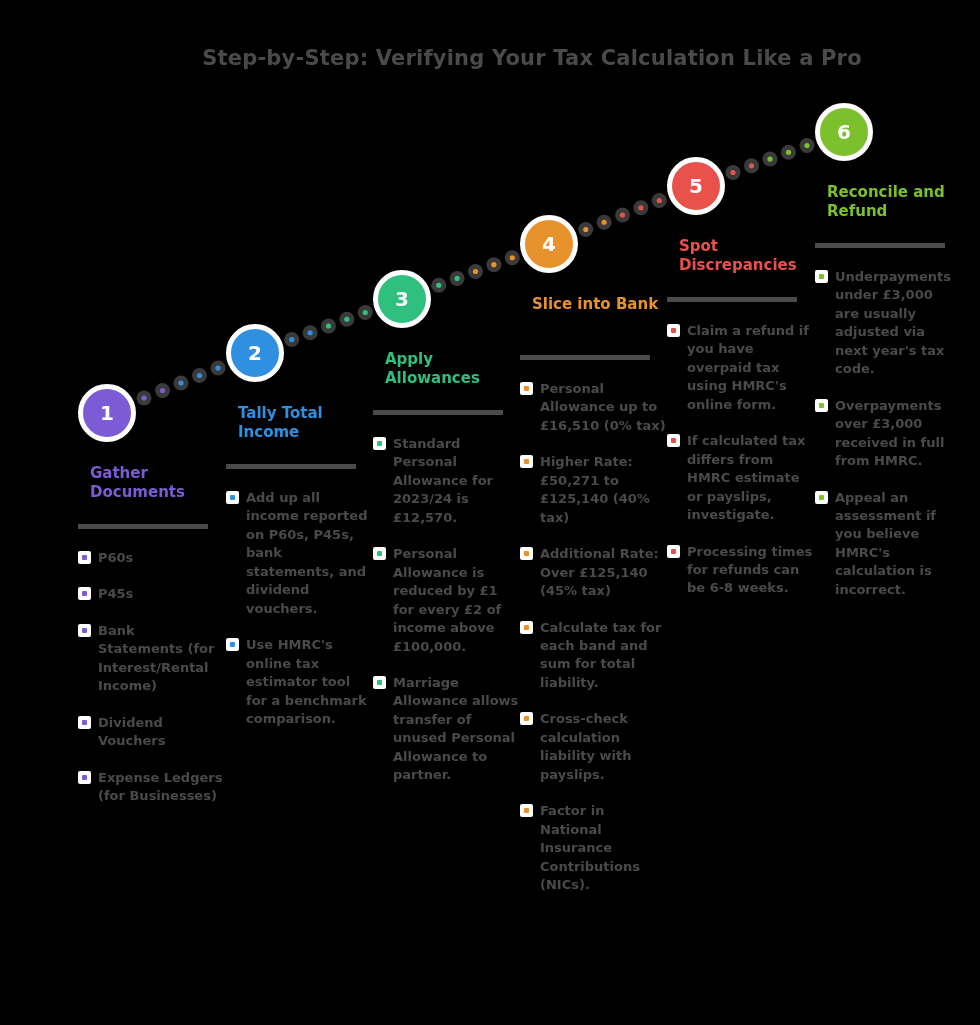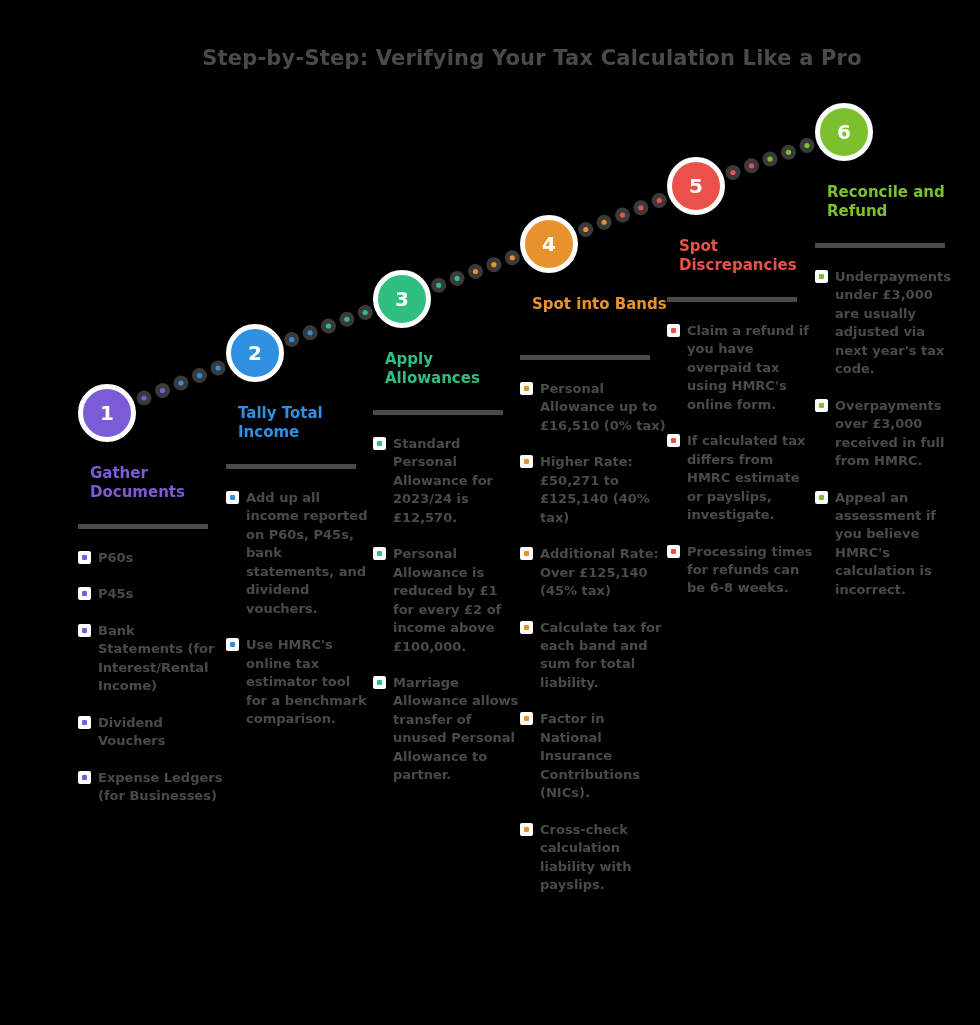--- a/index.html
+++ b/index.html
@@ -292,21 +292,21 @@
           </span>
           <span class="btext">Marriage Allowance allows transfer of unused Personal Allowance to partner.</span>
         </div>
       </div>
   </div>
 
   <div class="step" id="step-3" style="left:520px; top:215px;">
     <div class="badge" style="background: rgb(232, 146, 46);">
         <span>4</span>
       </div>
-    <div class="heading" style="top: 80px; color: rgb(232, 146, 46);">Spot into Bands</div>
+    <div class="heading" style="top: 80px; color: rgb(232, 146, 46);">Slice into Bank</div>
     <div class="rule" style="top:140px;"></div>
     <div class="bullets" style="top:165px;">
         <div class="bullet">
           <span class="marker">
             <i style="background: rgb(232, 146, 46);"></i>
           </span>
           <span class="btext">Personal Allowance up to £16,510 (0% tax)</span>
         </div>
         <div class="bullet">
           <span class="marker">
@@ -323,27 +323,27 @@
         <div class="bullet">
           <span class="marker">
             <i style="background: rgb(232, 146, 46);"></i>
           </span>
           <span class="btext">Calculate tax for each band and sum for total liability.</span>
         </div>
         <div class="bullet">
           <span class="marker">
             <i style="background: rgb(232, 146, 46);"></i>
           </span>
+          <span class="btext">Cross-check calculation liability with payslips.</span>
+        </div>
+        <div class="bullet">
+          <span class="marker">
+            <i style="background: rgb(232, 146, 46);"></i>
+          </span>
           <span class="btext">Factor in National Insurance Contributions (NICs).</span>
-        </div>
-        <div class="bullet">
-          <span class="marker">
-            <i style="background: rgb(232, 146, 46);"></i>
-          </span>
-          <span class="btext">Cross-check calculation liability with payslips.</span>
         </div>
       </div>
   </div>
 
   <div class="step" id="step-4" style="left:667px; top:157px;">
     <div class="badge" style="background: rgb(232, 82, 74);">
         <span>5</span>
       </div>
     <div class="heading" style="top: 80px; color: rgb(232, 82, 74);">Spot Discrepancies</div>
     <div class="rule" style="top:140px;"></div>

